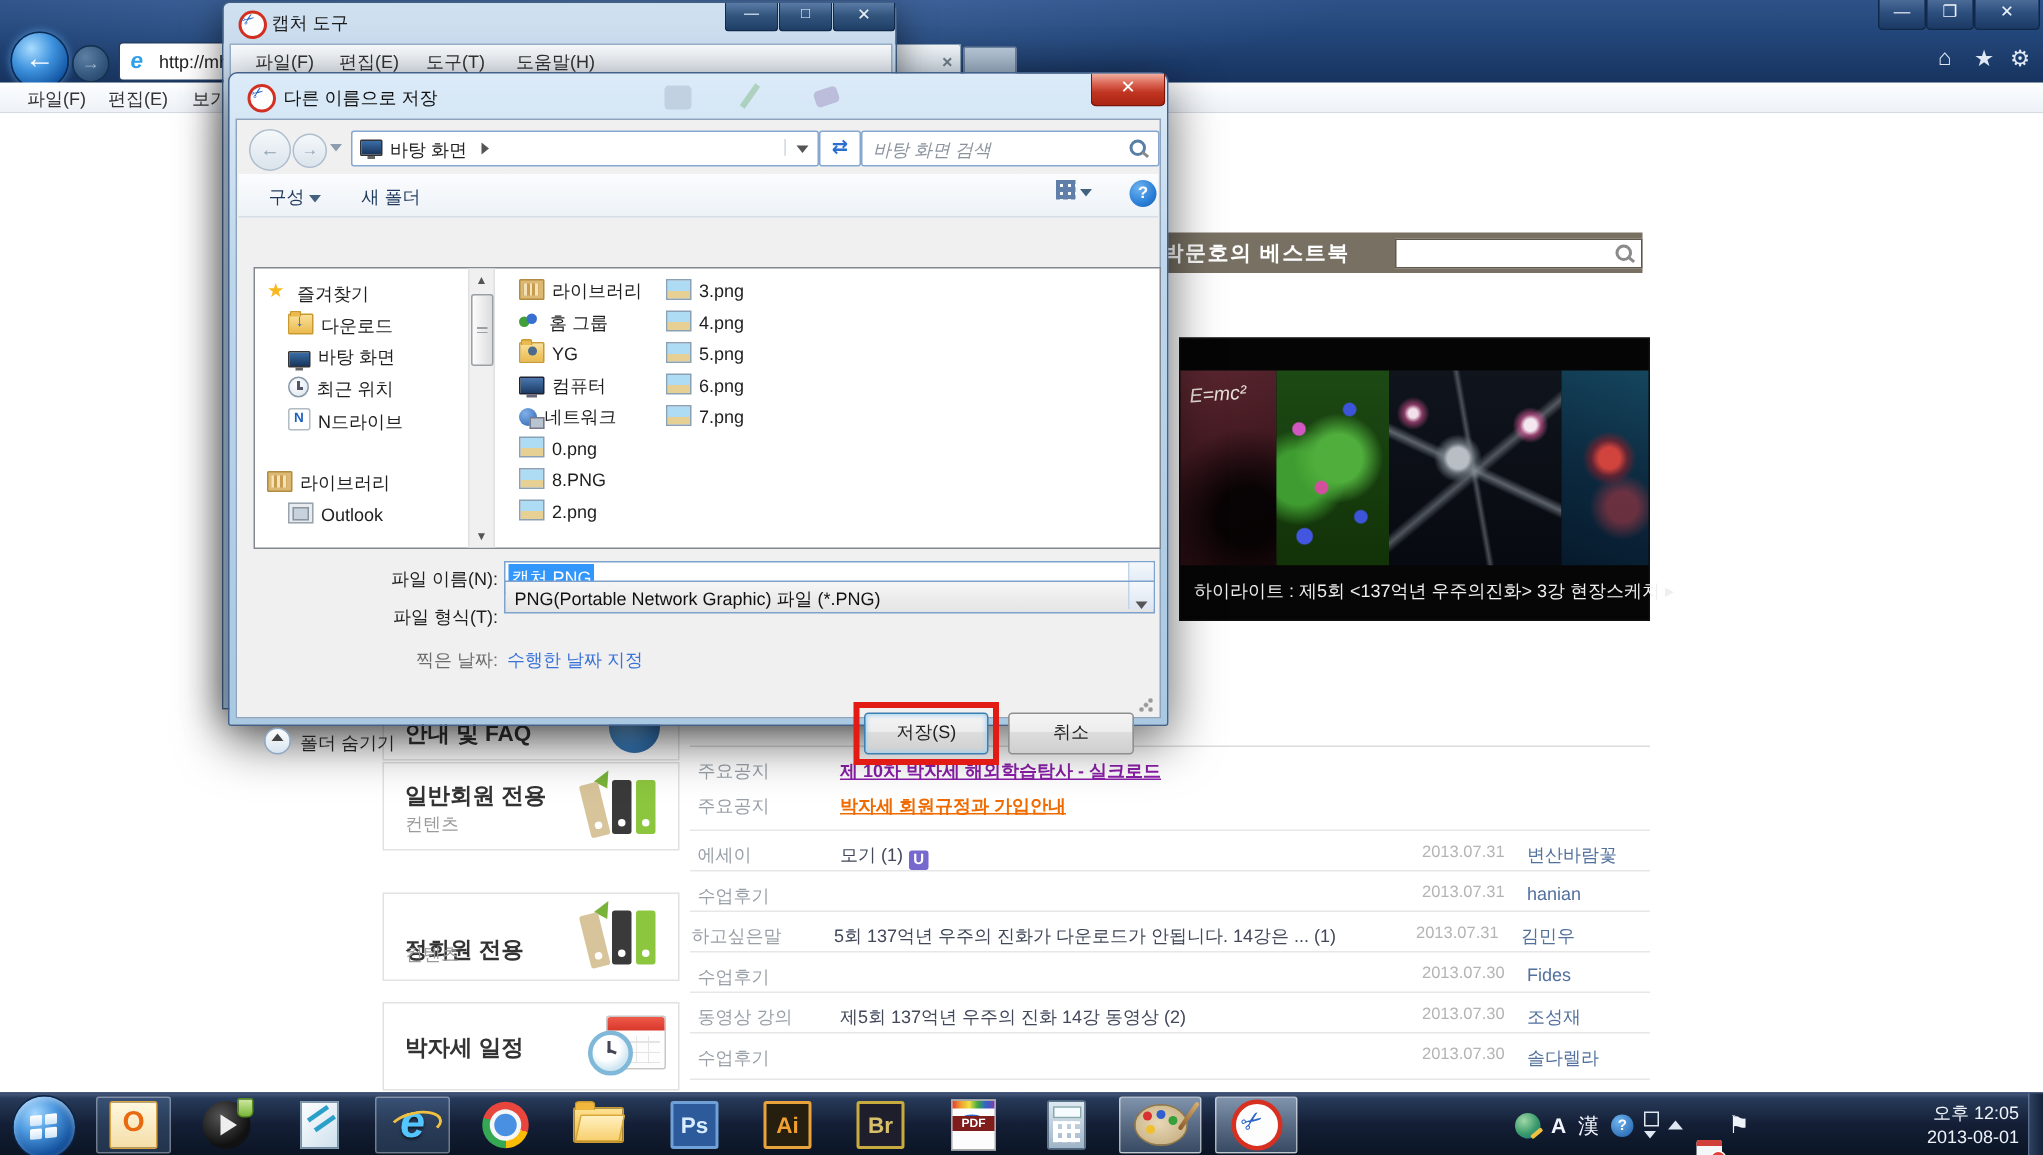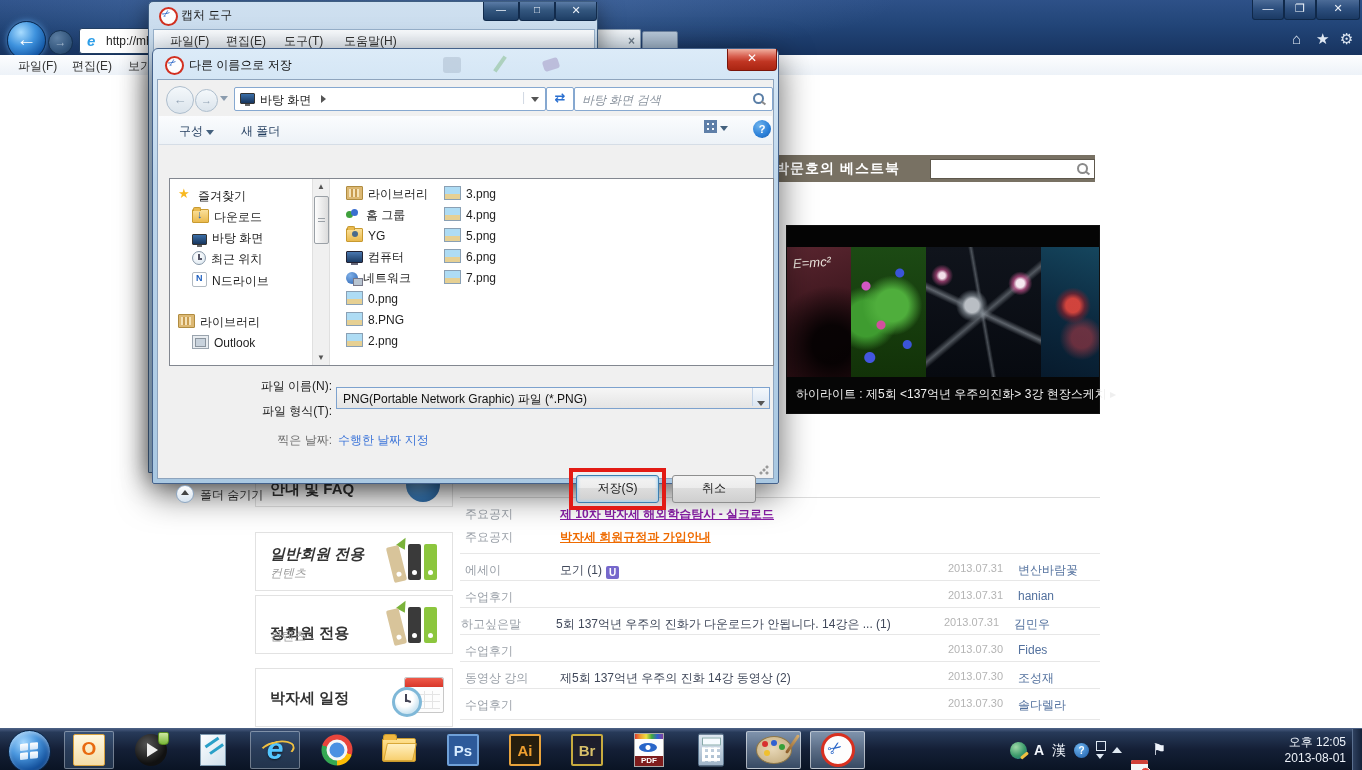--- a/index.html
+++ b/index.html
@@ -229,21 +229,21 @@
   .xfolder{position:relative;width:32px;height:22px;background:linear-gradient(#ffe291,#f0b73f);border:1px solid #c99a2e;border-radius:2px;}
   .xfolder::before{content:"";position:absolute;left:0;top:-5px;width:12px;height:5px;background:#f0b73f;border:1px solid #c99a2e;border-bottom:none;border-radius:3px 3px 0 0;}
   .xfolder::after{content:"";position:absolute;left:2px;top:4px;width:28px;height:16px;background:linear-gradient(#fff0c0,#f8d070);border:1px solid #d8a838;border-radius:1px;transform:skewX(-12deg);}
   .adobe{width:32px;height:32px;border-radius:2px;font-weight:bold;font-size:15px;text-align:center;line-height:30px;box-sizing:border-box;}
   .ps{background:#2d5a9a;color:#d8ecff;border:2px solid #6fa0d8;}
   .ai{background:#261e0e;color:#f0a030;border:2px solid #e8a33c;}
   .br{background:#1e1e2c;color:#d8c06a;border:2px solid #c8ab3f;}
   .pdfico{position:relative;width:28px;height:32px;background:#fdfdfd;border:1px solid #aaa;}
   .pdfico .rain{position:absolute;left:0;top:0;width:100%;height:5px;background:linear-gradient(90deg,#e04030,#f0a030,#f0e040,#40a840,#3060d0,#8040a0);}
   .pdfico .eye{position:absolute;left:4px;top:9px;width:18px;height:9px;border-radius:50%;background:radial-gradient(circle,#fff 0 2px,#2a66c8 3px 100%);}
-  .pdfico .ptxt{position:absolute;left:0;bottom:0;width:100%;text-align:center;color:#fff;background:#7f1d1d;font-size:8px;font-weight:bold;line-height:10px;}
+  .pdfico .ptxt{position:absolute;left:0;bottom:12px;width:100%;text-align:center;color:#fff;background:#7f1d1d;font-size:8px;font-weight:bold;line-height:10px;}
   .calc{position:relative;width:24px;height:31px;background:linear-gradient(#dfe9f2,#9fb4c8);border:1px solid #5e7890;border-radius:2px;}
   .calc::before{content:"";position:absolute;left:3px;top:3px;width:17px;height:6px;background:#f6fbff;border:1px solid #8aa;}
   .calc::after{content:"";position:absolute;left:3px;top:13px;width:18px;height:14px;
     background:repeating-linear-gradient(90deg,#fff 0 3px,transparent 3px 6px),repeating-linear-gradient(0deg,#fff 0 3px,transparent 3px 6px);}
   .palette{position:relative;width:34px;height:26px;background:radial-gradient(ellipse at 45% 45%,#e8d8b8,#c0a878);border-radius:50%;border:1px solid #907848;}
   .palette i{position:absolute;width:6px;height:6px;border-radius:50%;}
   .palette::after{content:"";position:absolute;right:-3px;top:-4px;width:3px;height:22px;background:linear-gradient(#d8b070,#8a5a28);transform:rotate(35deg);border-radius:2px;}
   .snipbig{position:relative;width:28px;height:28px;border-radius:50%;background:#fdfdfd;border:3px solid #d83020;}
   .snipbig::after{content:"✂";position:absolute;left:4px;top:2px;font-size:17px;color:#2a66c8;transform:rotate(-35deg);}
   .trayico{position:absolute;}
@@ -360,21 +360,21 @@
     <span class="board-cat">수업후기</span>
     <span class="board-date">2013.07.30</span>
     <span class="board-auth">솔다렐라</span>
   </div>
   <div class="abs divline" style="left:460px;top:719px;width:640px;"></div>
 
   <div class="abs side-box" style="top:455px;height:50px;">
     <span class="sb-title" style="top:24px;">안내 및 FAQ</span>
     <div class="faq-circle" style="top:12px;"></div>
   </div>
-  <div class="abs side-box" style="top:532px;height:57px;font-style:italic;">
+  <div class="abs side-box" style="top:508px;height:57px;">
     <span class="sb-title" style="top:12px;">일반회원 전용</span>
     <span class="sb-sub" style="top:32px;">컨텐츠</span>
     <div class="binders">
         <i class="leaf"></i>
         <div class="bnd bnd1"></div>
         <div class="bnd bnd2"></div>
         <div class="bnd bnd3"></div>
       </div>
   </div>
   <div class="abs side-box" style="top:595px;height:57px;">
@@ -468,20 +468,24 @@
         <span class="fitem" style="left:176px;top:154px;"><span class="ic ic-img"></span><span>2.png</span></span>
 
         <span class="fitem" style="left:274px;top:7px;"><span class="ic ic-img"></span><span>3.png</span></span>
         <span class="fitem" style="left:274px;top:28px;"><span class="ic ic-img"></span><span>4.png</span></span>
         <span class="fitem" style="left:274px;top:49px;"><span class="ic ic-img"></span><span>5.png</span></span>
         <span class="fitem" style="left:274px;top:70px;"><span class="ic ic-img"></span><span>6.png</span></span>
         <span class="fitem" style="left:274px;top:91px;"><span class="ic ic-img"></span><span>7.png</span></span>
       </div>
 
       <span class="flabel" style="left:58px;top:298px;width:116px;">파일 이름(N):</span>
+      <div class="combo" style="left:178px;top:294px;width:432px;">
+        <span class="sel" style="position:absolute;left:2px;top:1px;">캡처.PNG</span>
+        <span class="arr"><span class="tri-d"></span></span>
+      </div>
 
       <span class="flabel" style="left:58px;top:323px;width:116px;">파일 형식(T):</span>
       <div class="combo combo-gray" style="left:178px;top:307px;width:432px;">
         <span style="position:absolute;left:6px;top:3px;">PNG(Portable Network Graphic) 파일 (*.PNG)</span>
         <span class="arr"><span class="tri-d"></span></span>
       </div>
 
       <span class="flabel" style="left:90px;top:352px;width:84px;color:#6d6d6d;">찍은 날짜:</span>
       <span class="titem link" style="left:180px;top:352px;">수행한 날짜 지정</span>
 

